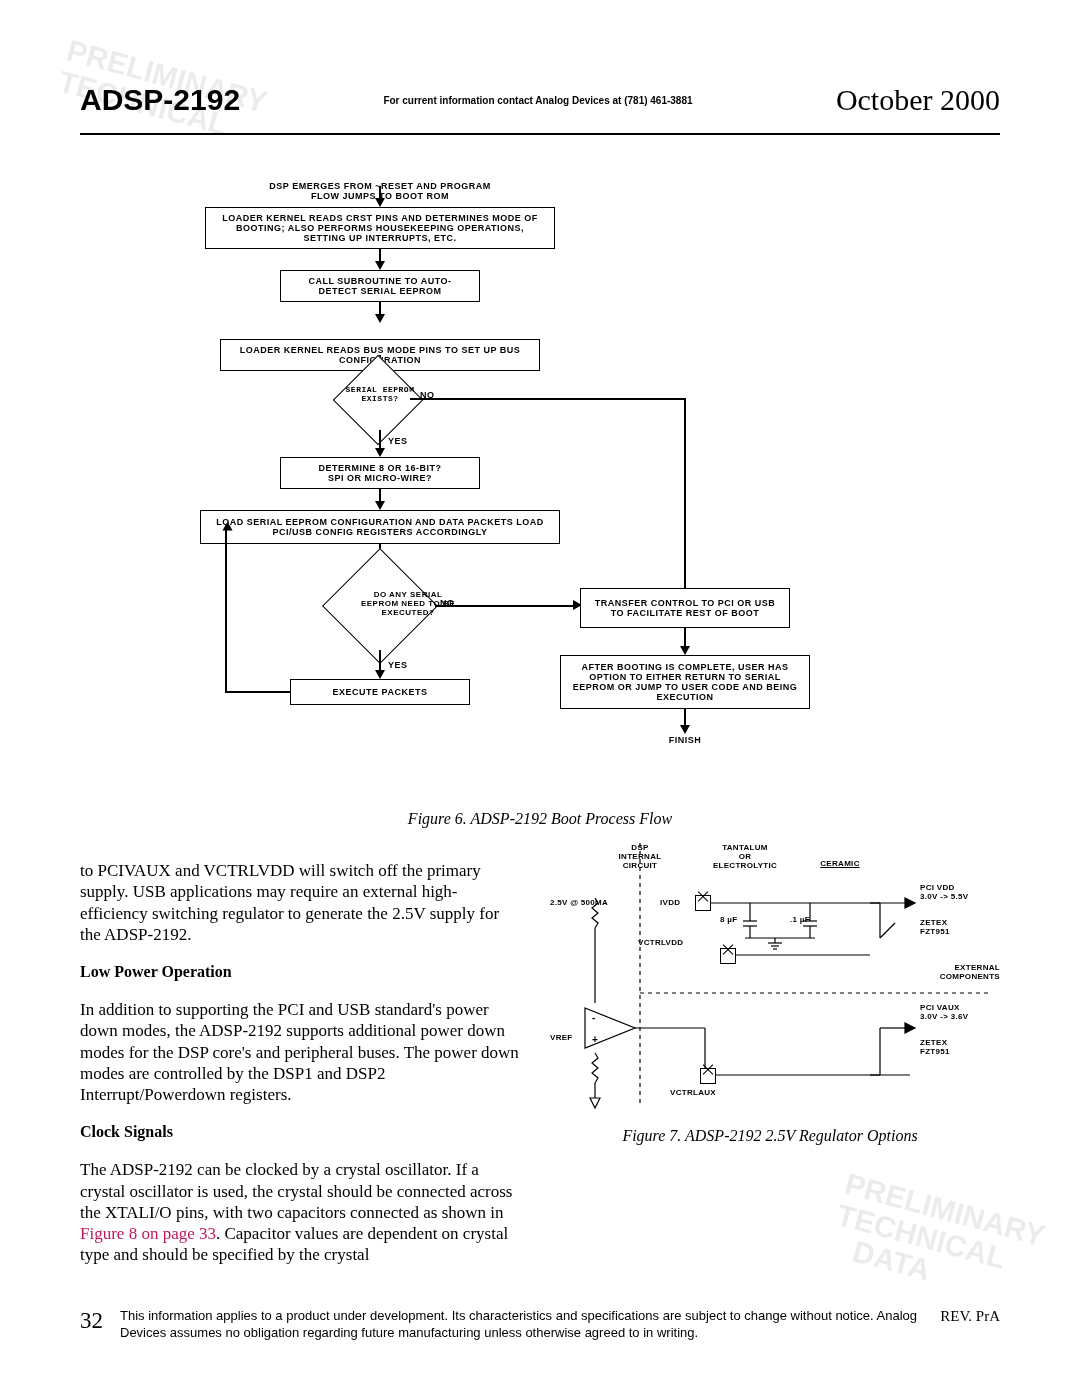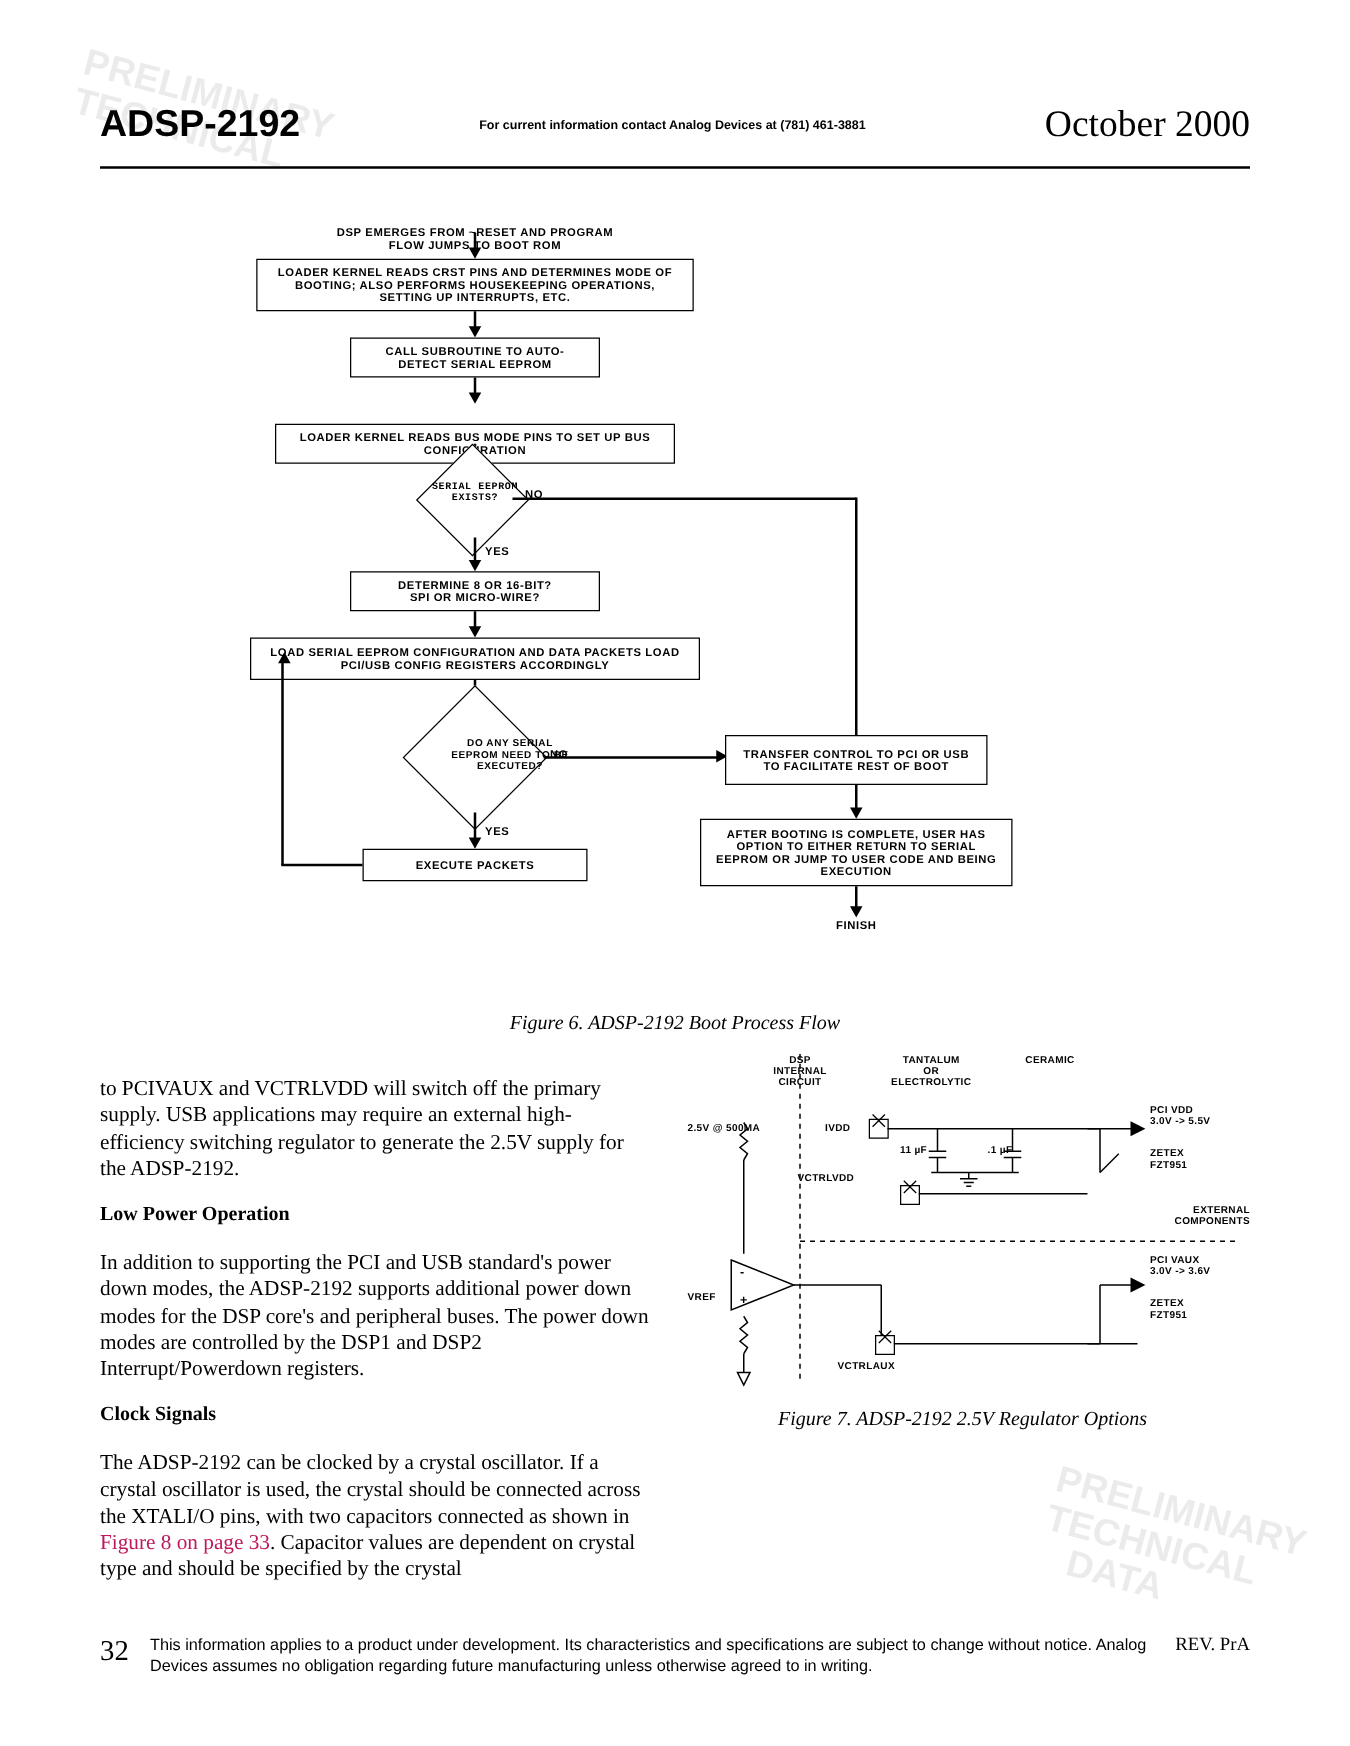--- a/index.html
+++ b/index.html
@@ -278,27 +278,27 @@
 
     <div class="col-right">
       <div class="circuit">
 
         <div class="lbl" style="left:55px; top:0; width:70px; white-space:pre-line;">DSP
 INTERNAL
 CIRCUIT</div>
         <div class="lbl" style="left:150px; top:0; width:90px; white-space:pre-line;">TANTALUM
 OR
 ELECTROLYTIC</div>
-        <div class="lbl" style="left:260px; top:0; width:60px;">CERAMIC</div>
+        <div class="lbl" style="left:260px; top:16px; width:60px;text-decoration:underline;">CERAMIC</div>
 
         <div class="lbl" style="left:0; top:55px;">2.5V @ 500MA</div>
         <div class="lbl" style="left:110px; top:55px;">IVDD</div>
         <div class="sq" style="left:145px; top:52px;"></div>
 
-        <div class="lbl" style="left:170px; top:72px;">11 µF</div>
+        <div class="lbl" style="left:170px; top:72px;">8 µF</div>
         <div class="lbl" style="left:240px; top:72px;">.1 µF</div>
 
         <div class="lbl" style="left:370px; top:40px; width:70px; white-space:pre-line; text-align:left;">PCI VDD
 3.0V -&gt; 5.5V</div>
         <div class="lbl" style="left:370px; top:75px; width:60px; white-space:pre-line; text-align:left;">ZETEX
 FZT951</div>
 
         <div class="lbl" style="left:88px; top:95px;">VCTRLVDD</div>
         <div class="sq" style="left:170px; top:105px;"></div>
 

